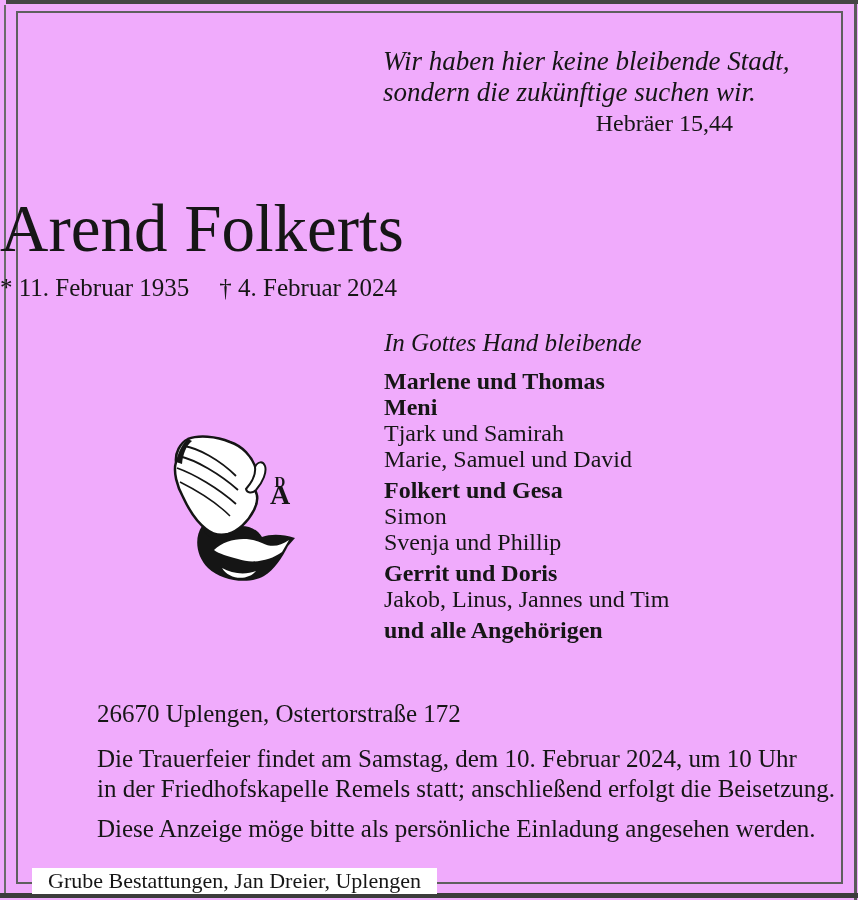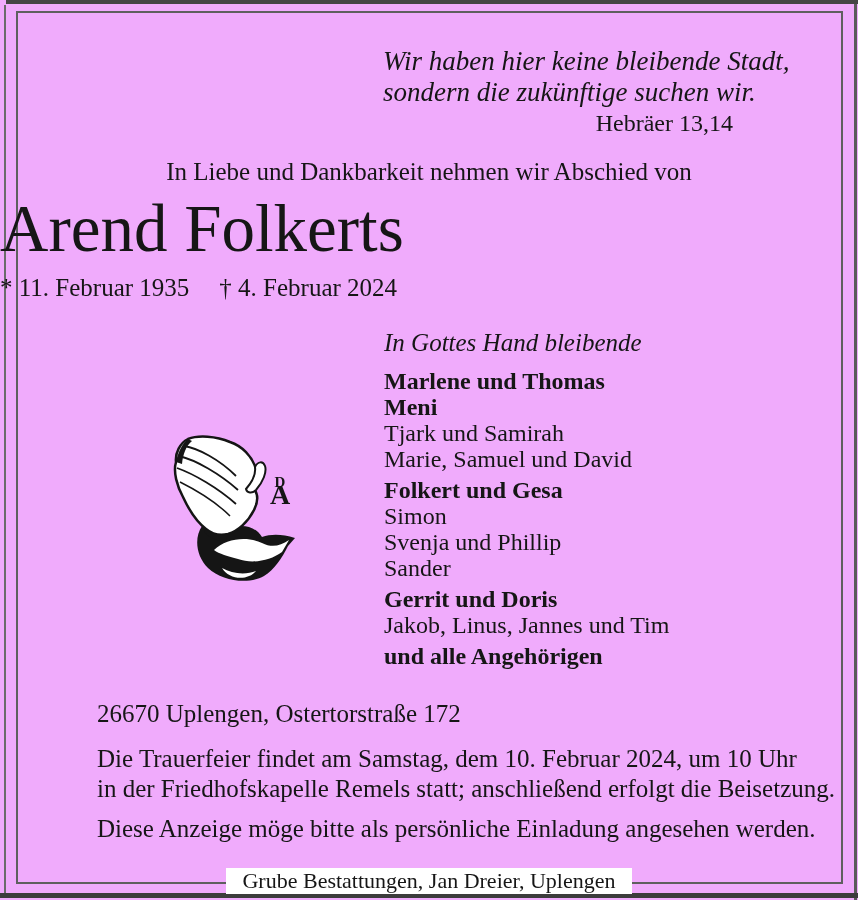--- a/index.html
+++ b/index.html
@@ -31,62 +31,60 @@
   .dates .death { margin-left:30px; }
   .condolence { position:absolute; left:384px; top:329px; font-style:italic; font-size:25px; }
   .mourners { position:absolute; left:384px; top:363px; font-size:24px; }
   .mourner  { line-height:26px; white-space:nowrap; }
   .mourner.bold { font-weight:bold; }
   .mourner.gap  { margin-top:5px; }
   .hands { position:absolute; left:168px; top:434px; width:140px; height:155px; }
   .address    { position:absolute; left:97px; top:700px; font-size:25px; white-space:nowrap; }
   .funeral    { position:absolute; left:97px; top:744px; font-size:25px; line-height:30px; white-space:nowrap; }
   .invitation { position:absolute; left:97px; top:815px; font-size:25px; white-space:nowrap; }
-  .footer-wrap { position:absolute; left:0; right:0; top:868px; text-align:center; z-index:3; }
+  .footer-wrap { position:absolute; left:0; right:0; top:868px; text-align:left; z-index:3;padding-left:32px; }
   .footer-label {
     display:inline-block; background:#ffffff; padding:0 16px;
     font-size:22px; line-height:26px;
   }
 </style>
 </head>
 <body>
 
 <div class="page">
 
   <div class="outer-top"></div>
   <div class="outer-left"></div>
   <div class="outer-right"></div>
   <div class="outer-bottom"></div>
   <div class="inner-frame"></div>
 
   <div class="quote">
     <div>Wir haben hier keine bleibende Stadt,</div>
     <div>sondern die zukünftige suchen wir.</div>
   </div>
-  <div class="attribution">Hebräer 13,14</div>
+  <div class="attribution">Hebräer 15,44</div>
 
-  <div class="intro">In Liebe und Dankbarkeit nehmen wir Abschied von</div>
 
   <div class="name">Arend Folkerts</div>
 
   <div class="dates">
     <span class="birth">* 11. Februar 1935</span><span class="death">† 4. Februar 2024</span>
   </div>
 
   <div class="condolence">In Gottes Hand bleibende</div>
 
   <div class="mourners">
       <div class="mourner bold gap">Marlene und Thomas</div>
       <div class="mourner bold">Meni</div>
       <div class="mourner">Tjark und Samirah</div>
       <div class="mourner">Marie, Samuel und David</div>
       <div class="mourner bold gap">Folkert und Gesa</div>
       <div class="mourner">Simon</div>
       <div class="mourner">Svenja und Phillip</div>
-      <div class="mourner">Sander</div>
       <div class="mourner bold gap">Gerrit und Doris</div>
       <div class="mourner">Jakob, Linus, Jannes und Tim</div>
       <div class="mourner bold gap">und alle Angehörigen</div>
     </div>
 
   <svg class="hands" viewBox="0 0 140 155" xmlns="http://www.w3.org/2000/svg">
 
     <path d="M34 92 C26 104 28 122 40 134 C54 147 80 151 96 142 C106 136 114 124 120 112 L127 104 C114 100 103 100 94 103 C86 90 70 90 61 95 C51 100 42 97 34 92 Z" fill="#151515"></path>
 
     <path d="M46 116 C58 104 80 102 94 109 C104 114 112 112 121 106 L114 118 C102 127 84 130 70 125 C60 122 51 120 46 116 Z" fill="#ffffff"></path>

